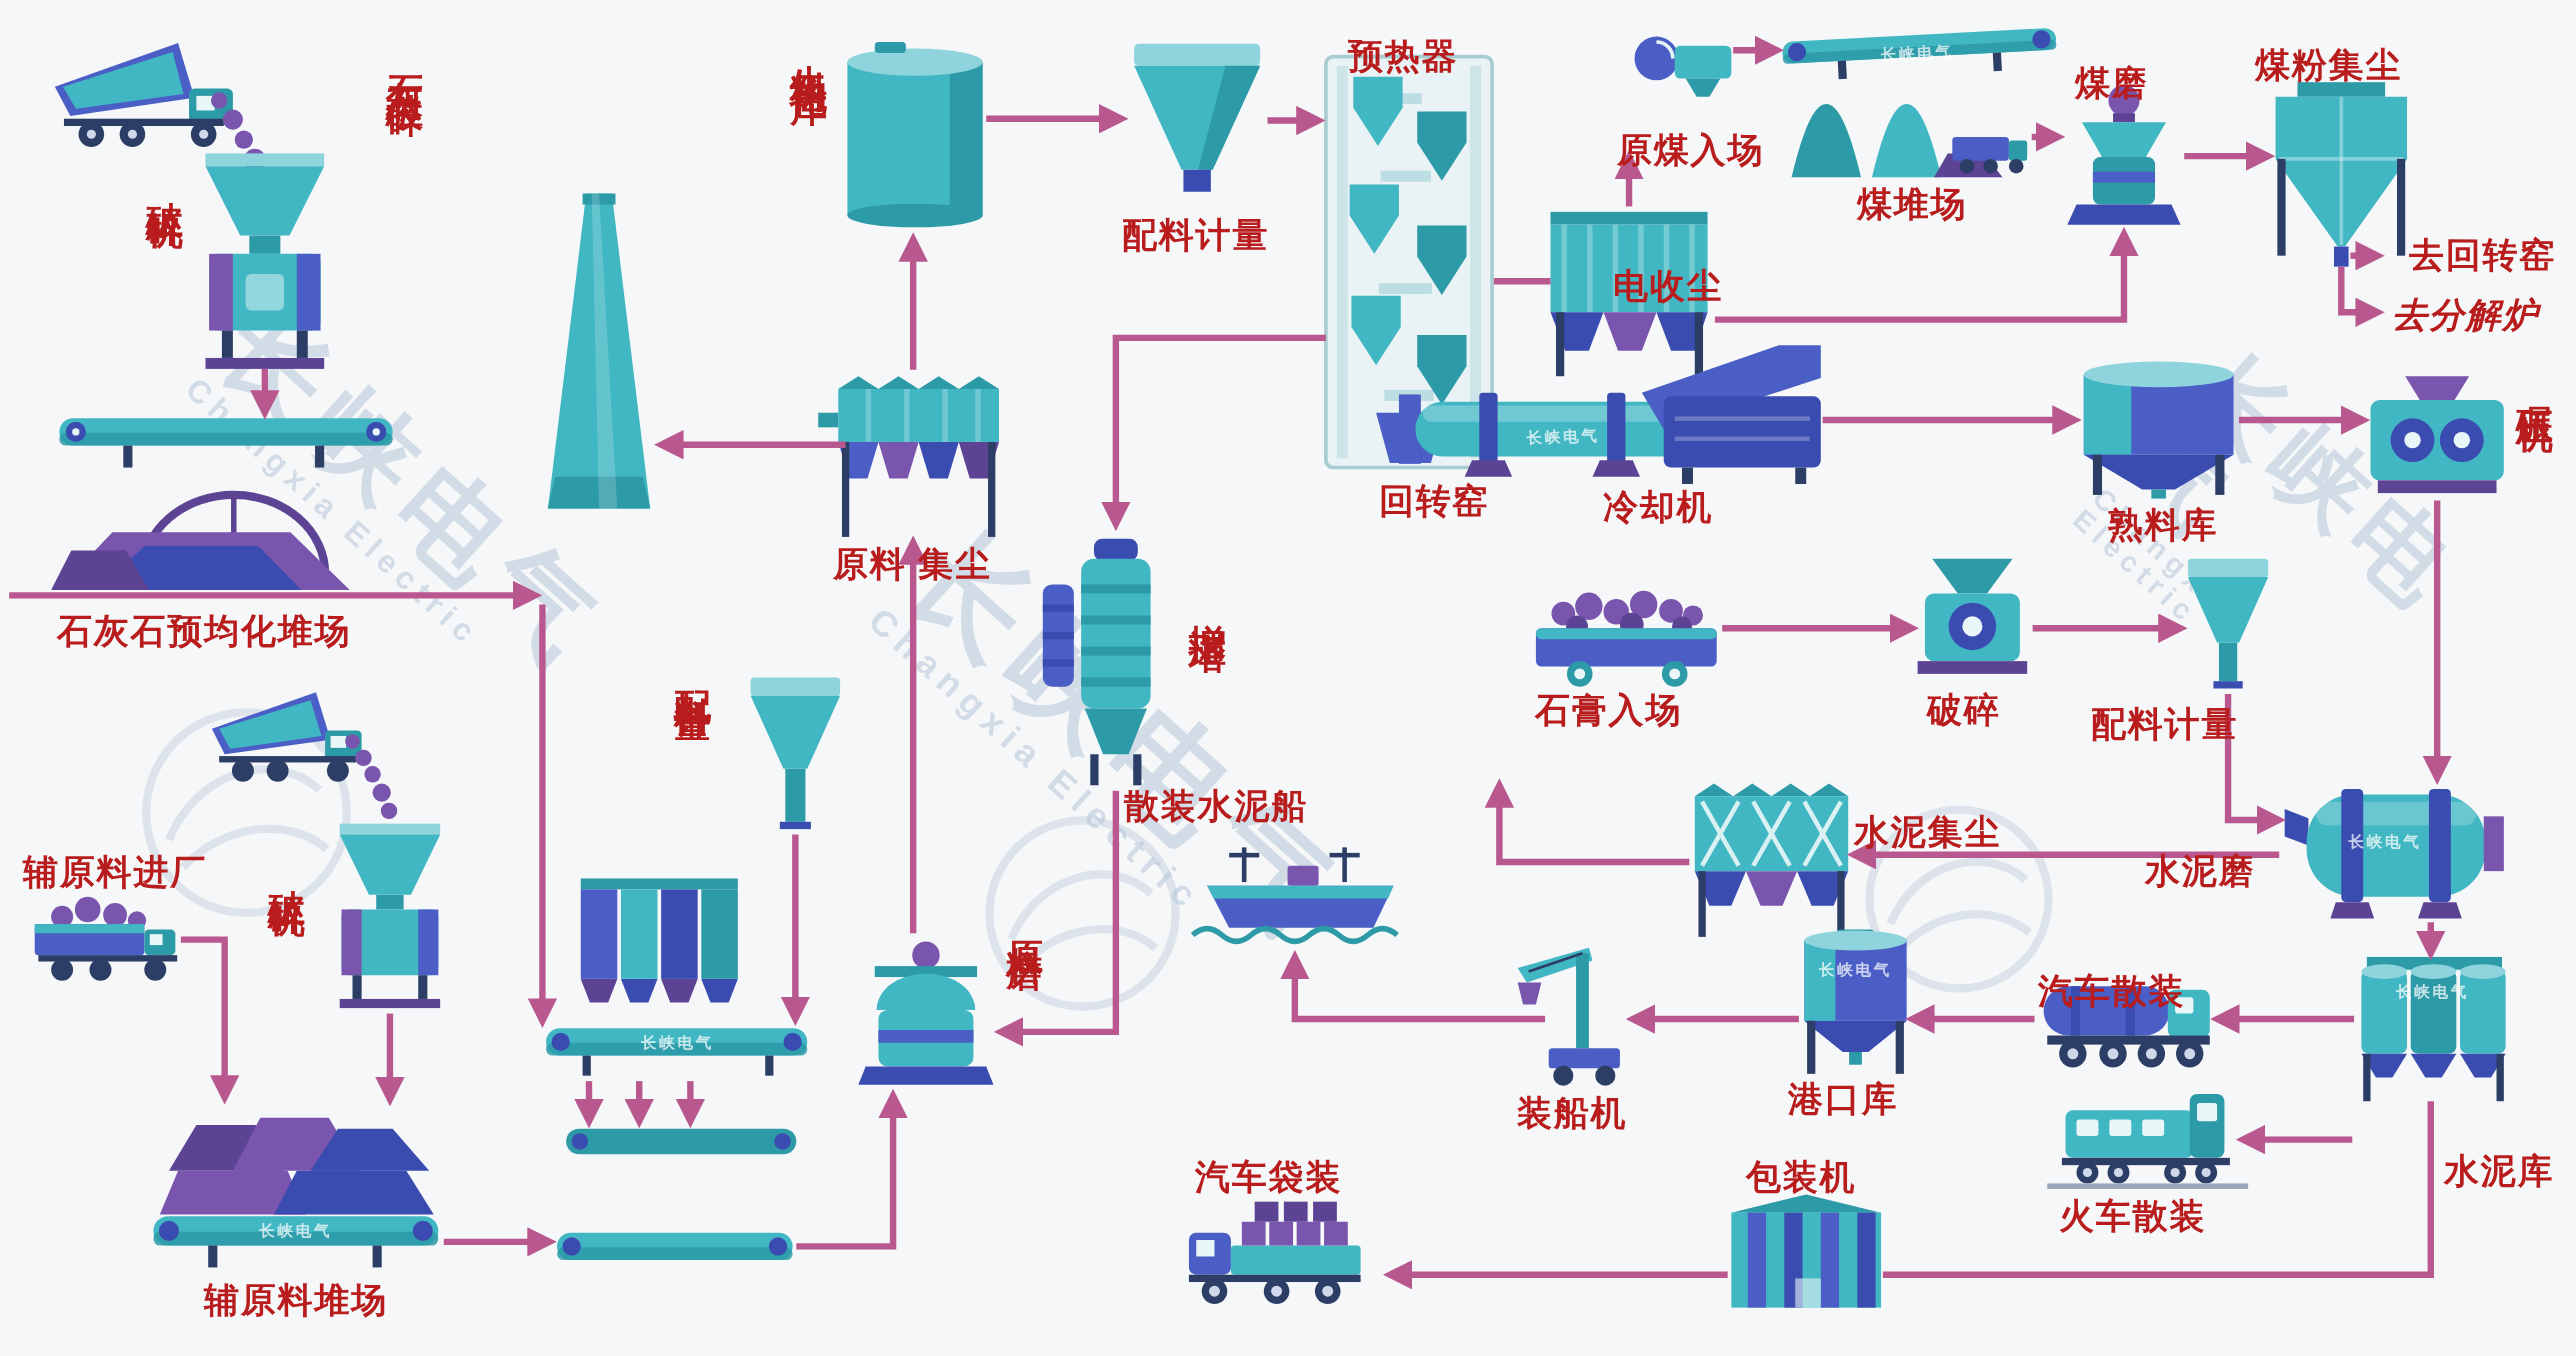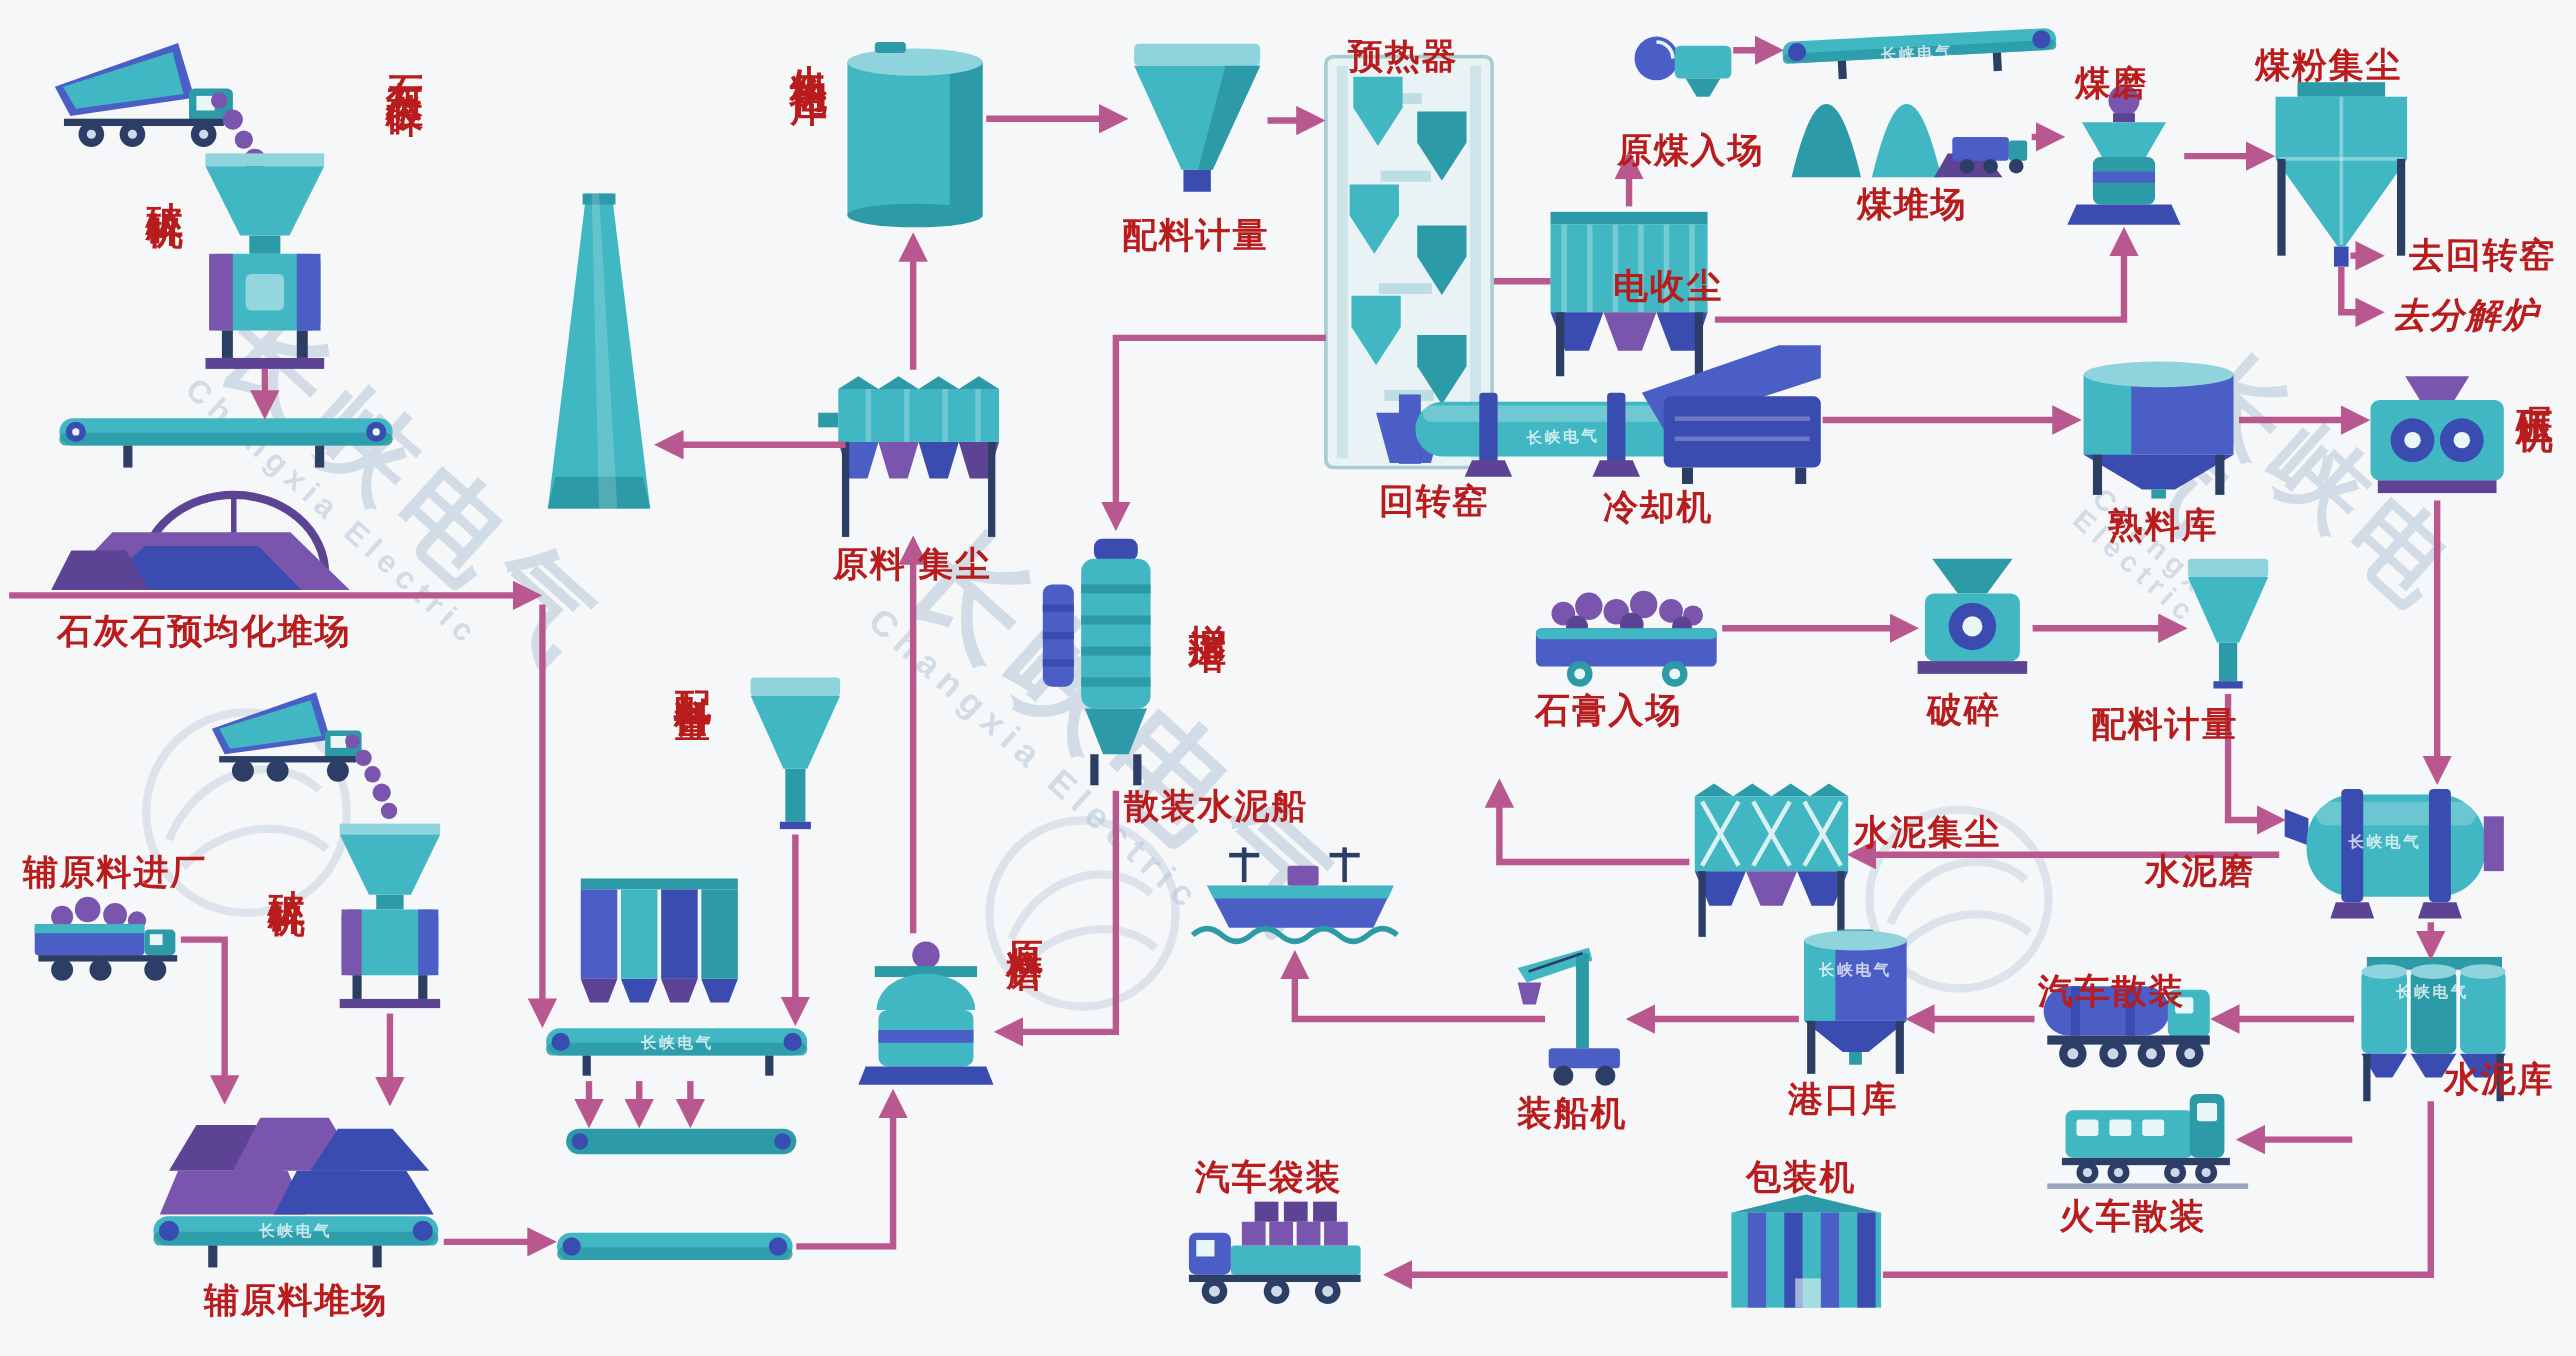--- a/index.html
+++ b/index.html
@@ -637,21 +637,21 @@
   <div class="lbl v" style="left:2509px;top:376px;">碾压机</div>
   <div class="lbl" style="left:833px;top:541px;">原料 集尘</div>
   <div class="lbl v" style="left:1182px;top:595px;">增湿塔</div>
   <div class="lbl" style="left:1535px;top:687px;">石膏入场</div>
   <div class="lbl" style="left:1927px;top:687px;">破碎</div>
   <div class="lbl" style="left:2091px;top:701px;">配料计量</div>
   <div class="lbl" style="left:2145px;top:848px;">水泥磨</div>
   <div class="lbl" style="left:1854px;top:809px;">水泥集尘</div>
   <div class="lbl" style="left:1124px;top:783px;">散装水泥船</div>
   <div class="lbl" style="left:2038px;top:968px;">汽车散装</div>
-  <div class="lbl" style="left:2444px;top:1056px;text-align:right;">水泥库</div>
+  <div class="lbl" style="left:2444px;top:1148px;text-align:right;">水泥库</div>
   <div class="lbl" style="left:1517px;top:1090px;">装船机</div>
   <div class="lbl" style="left:1788px;top:1076px;">港口库</div>
   <div class="lbl" style="left:1746px;top:1154px;">包装机</div>
   <div class="lbl" style="left:1195px;top:1154px;">汽车袋装</div>
   <div class="lbl" style="left:2059px;top:1193px;">火车散装</div>
   <div class="lbl" style="left:23px;top:849px;">辅原料进厂</div>
   <div class="lbl v" style="left:261px;top:860px;">破碎机</div>
   <div class="lbl v" style="left:667px;top:661px;">配料计量</div>
   <div class="lbl" style="left:204px;top:1277px;">辅原料堆场</div>
   <div class="lbl v" style="left:999px;top:911px;">原料磨</div>

